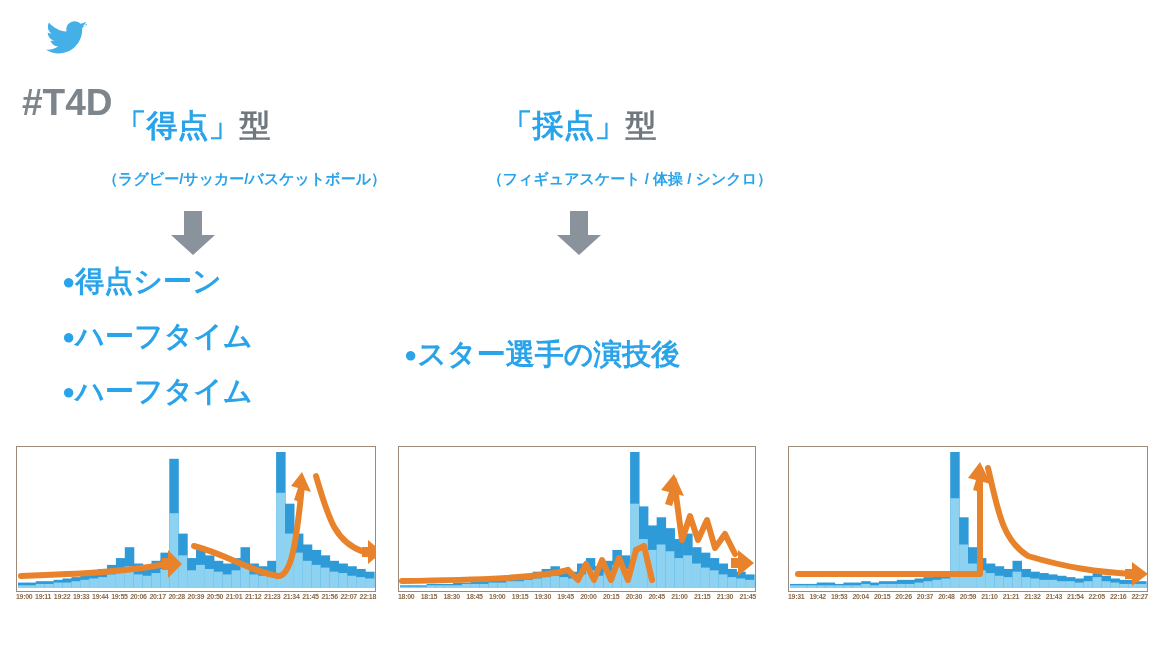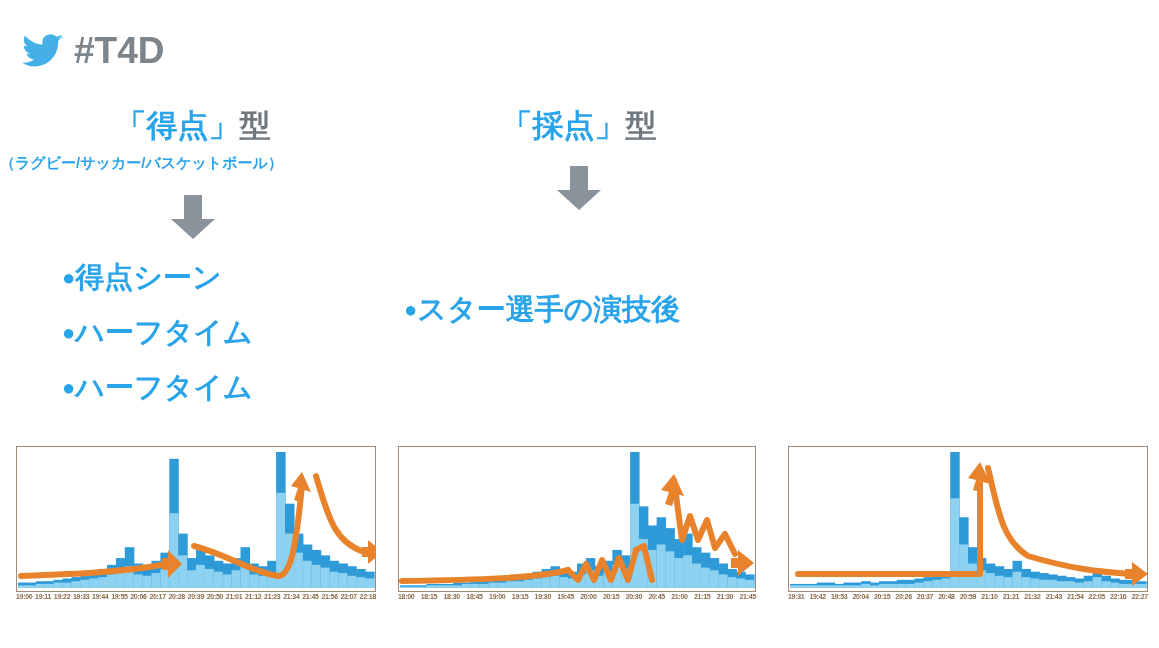--- a/index.html
+++ b/index.html
@@ -6,49 +6,49 @@
   body{
     width:1159px;height:648px;
     background:#ffffff;
     font-family:"Liberation Sans","DejaVu Sans",sans-serif;
     overflow:hidden;
     position:relative;
   }
   .slide{position:relative;width:1159px;height:648px;}
 
   
-  .header{position:absolute;left:22px;top:32px;display:flex;align-items:center;gap:10px;}
+  .header{position:absolute;left:22px;top:20px;display:flex;align-items:center;gap:28px;flex-direction:column;}
   .bird{width:42px;height:36px;display:block;}
   .hashtag{
     font-size:37px;font-weight:bold;color:#7d858c;letter-spacing:0px;
     line-height:1;
   }
 
   
   .cols{position:absolute;left:0;top:100px;width:1159px;height:340px;}
   .col{position:absolute;top:8px;width:386px;}
   .col-1{left:0px;}
   .col-2{left:386px;}
   .col-3{left:773px;}
 
   .col-title{
     text-align:center;
     font-size:31px;font-weight:bold;color:#29a3ea;
     line-height:1.15;white-space:nowrap;
   }
   .col-title .kata{color:#6f787f;}
   .col-sub{
-    margin-top:10px;text-align:left;
+    margin-top:26px;text-align:right;
     font-size:15px;font-weight:bold;color:#29a3ea;white-space:nowrap;
   }
 
   .arrow-wrap{margin-top:22px;display:flex;justify-content:center;}
   .down-arrow{width:46px;height:44px;display:block;}
 
-  .bullets{margin-top:24px;}
+  .bullets{margin-top:12px;}
   .bullet{
     font-size:29px;font-weight:bold;color:#29a3ea;
     line-height:1.0;white-space:nowrap;
     margin-bottom:26px;
   }
   .bullet .dot{font-size:22px;vertical-align:2px;}
   .col-1 .bullets{padding-left:62px;}
   .col-2 .bullets{padding-left:18px;}
   .col-3 .bullets{padding-left:28px;}
   .col-2 .bullets,.col-3 .bullets{margin-top:85px;}
@@ -100,20 +100,21 @@
         <div class="bullet"><span class="dot">●</span><span>得点シーン</span></div>
         <div class="bullet"><span class="dot">●</span><span>ハーフタイム</span></div>
         <div class="bullet"><span class="dot">●</span><span>ハーフタイム</span></div>
       </div>
     </div>
 
     <div class="col col-2">
       <div class="col-title">
         <span>「採点」</span><span class="kata">型</span>
       </div>
+      <div class="col-sub">（フィギュアスケート / 体操 / シンクロ）</div>
       <div class="arrow-wrap">
         <span>
           <svg class="down-arrow" viewBox="0 0 46 44" xmlns="http://www.w3.org/2000/svg">
             <path fill="#8a939b" d="M14 0h18v24h13L23 44 1 24h13z"></path>
           </svg>
         </span>
       </div>
       <div class="bullets">
         <div class="bullet"><span class="dot">●</span><span>スター選手の演技後</span></div>
       </div>

